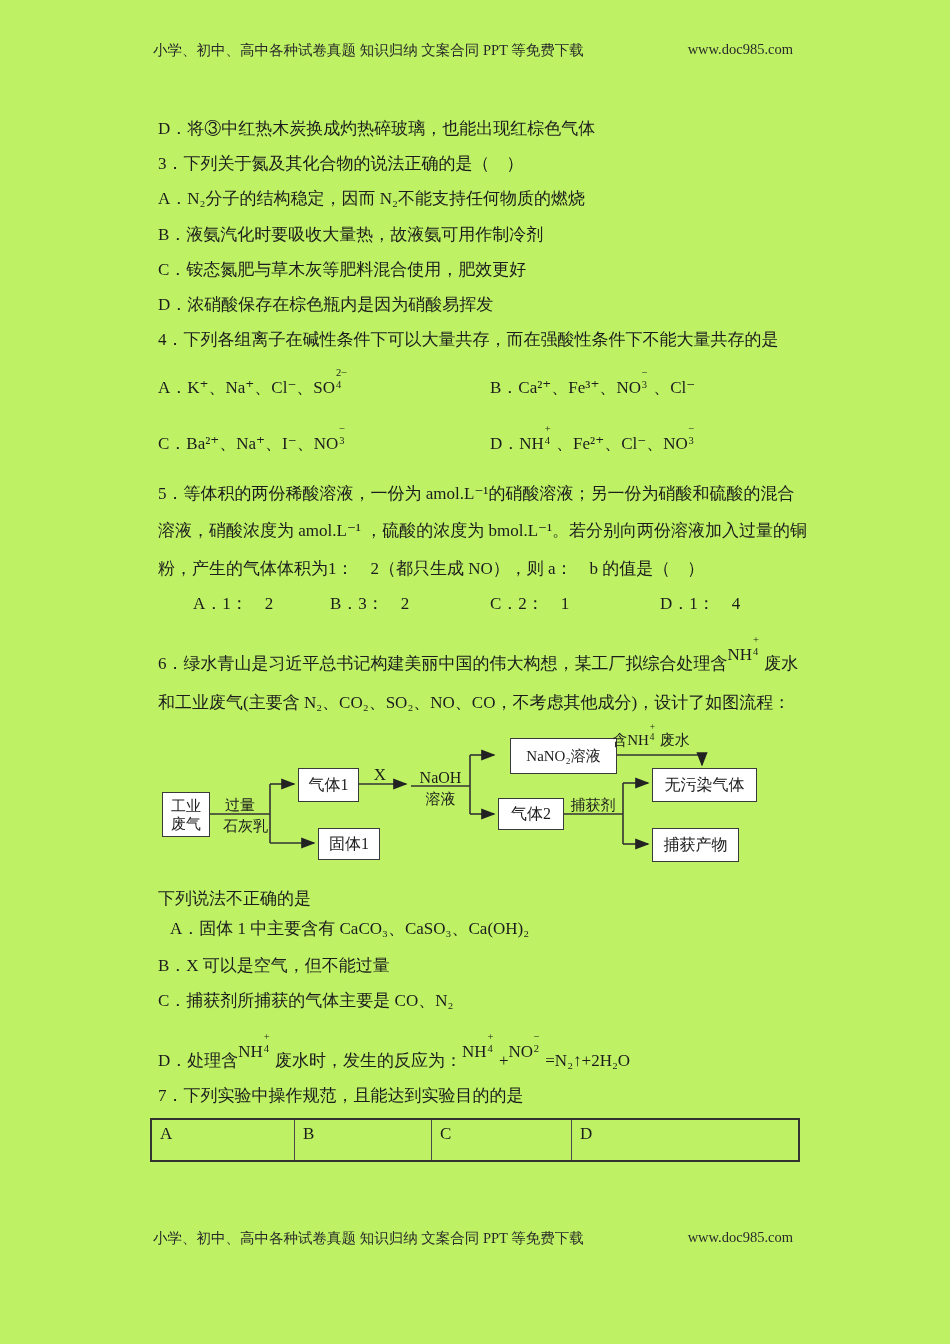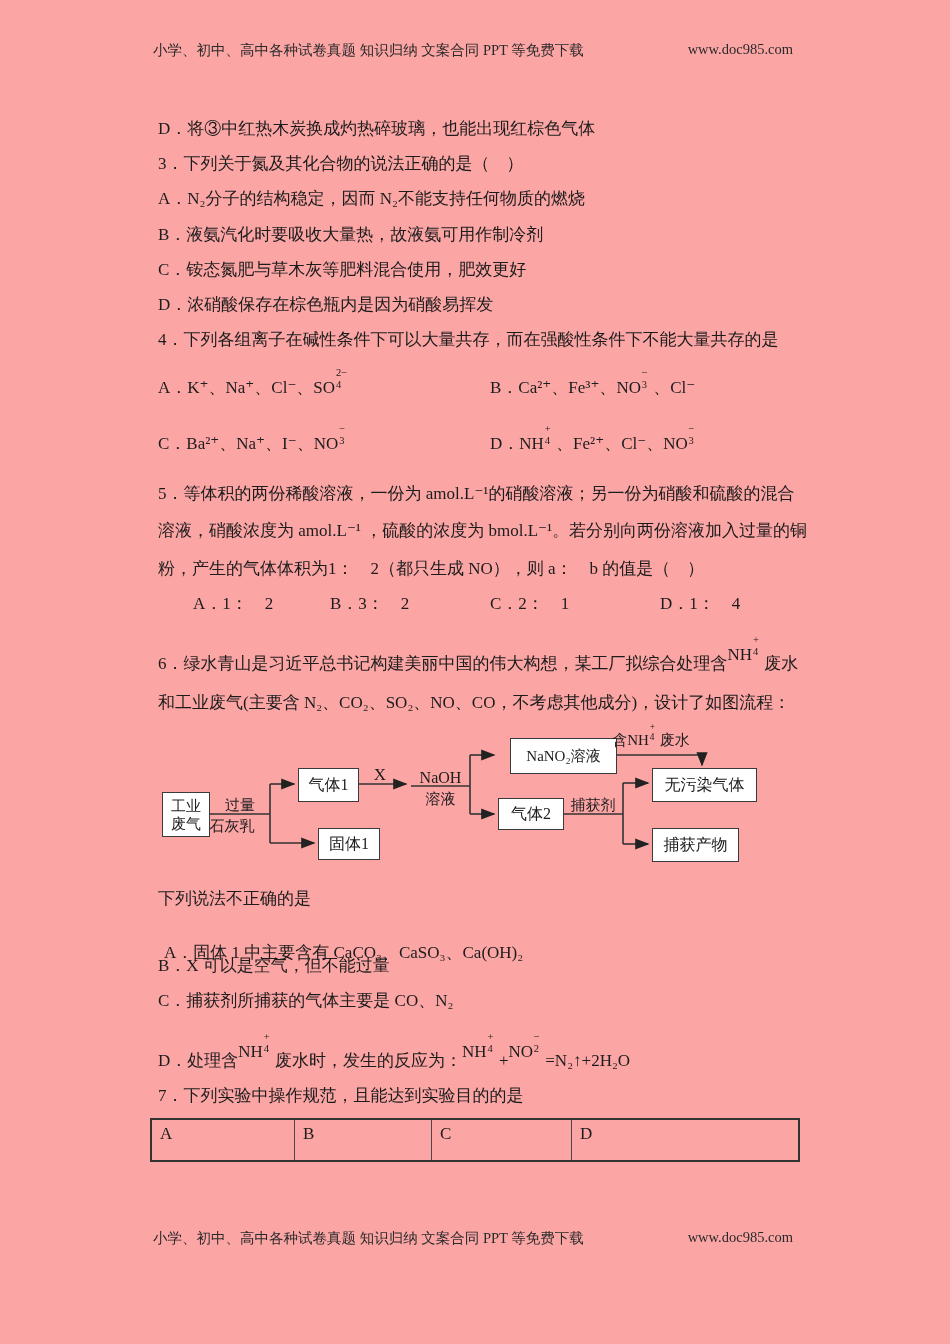--- a/index.html
+++ b/index.html
@@ -1,16 +1,16 @@
 <!DOCTYPE html>
 <html><head>
 <meta charset="utf-8">
 <style>
   html,body{margin:0;padding:0;background:#ffffff;}
-  .page{position:relative;width:950px;height:1344px;background:#fca5a5;overflow:hidden;
+  .page{position:relative;width:950px;height:1344px;background:#bef264;overflow:hidden;
         font-family:"Liberation Serif","DejaVu Serif",serif;color:#1c1c1c;}
   .hline{position:absolute;left:153px;width:640px;display:flex;justify-content:space-between;
          font-size:14.5px;color:#2a2a2a;white-space:nowrap;}
   .tline{position:absolute;font-size:17px;line-height:21px;white-space:nowrap;}
   
   .fml{display:inline-block;white-space:nowrap;}
   .fml.up{vertical-align:9px;}
   .fs{display:inline-block;position:relative;width:0.72em;height:1em;vertical-align:baseline;}
   .fsup,.fsub{position:absolute;left:0.08em;font-size:0.62em;font-style:normal;line-height:1;}
   .fsup{top:-0.78em;}
@@ -100,38 +100,38 @@
       <line x1="412" y1="94" x2="473" y2="94" stroke="#333" stroke-width="1.6"></line>
       <line x1="473" y1="63" x2="473" y2="124" stroke="#333" stroke-width="1.6"></line>
       <line x1="473" y1="63" x2="498" y2="63" stroke="#333" stroke-width="1.6" marker-end="url(#ah)"></line>
       <line x1="473" y1="124" x2="498" y2="124" stroke="#333" stroke-width="1.6" marker-end="url(#ah)"></line>
     </svg>
 
     <div class="dbox" style="left:12px;top:72px;width:46px;height:43px;font-size:15px;">
       <span><span>工业</span><br><span>废气</span></span>
     </div>
     <div class="dlabel" style="left:62px;top:76px;width:56px;">过量</div>
-    <div class="dlabel" style="left:54px;top:97px;width:56px;">石灰乳</div>
+    <div class="dlabel" style="left:62px;top:97px;width:56px;text-align:right;">石灰乳</div>
     <div class="dbox" style="left:148px;top:48px;width:59px;height:32px;">气体1</div>
     <div class="dbox" style="left:168px;top:108px;width:60px;height:30px;">固体1</div>
     <div class="dlabel" style="left:210px;top:45px;width:40px;font-size:17px;">X</div>
     <div class="dlabel" style="left:261px;top:48px;width:59px;font-size:16px;">NaOH</div>
     <div class="dlabel" style="left:261px;top:70px;width:59px;">溶液</div>
     <div class="dbox" style="left:360px;top:18px;width:105px;height:34px;font-size:15px;">NaNO₂溶液</div>
     <div class="dlabel" style="left:455px;top:10px;width:92px;">
       <span>含NH</span><span class="fs"><i class="fsup">+</i><i class="fsub">4</i></span><span>废水</span>
     </div>
     <div class="dbox" style="left:348px;top:78px;width:64px;height:30px;">气体2</div>
     <div class="dlabel" style="left:415px;top:76px;width:56px;">捕获剂</div>
     <div class="dbox" style="left:502px;top:48px;width:103px;height:32px;">无污染气体</div>
     <div class="dbox" style="left:502px;top:108px;width:85px;height:32px;">捕获产物</div>
   </div>
 
   <div class="tline" style="left:158px;top:888px;">下列说法不正确的是</div>
-  <div class="tline" style="left:164px;top:918px;margin-top:24px;">A．固体 1 中主要含有 CaCO₃、CaSO₃、Ca(OH)₂</div>
+  <div class="tline" style="left:170px;top:918px;">A．固体 1 中主要含有 CaCO₃、CaSO₃、Ca(OH)₂</div>
   <div class="tline" style="left:158px;top:955px;text-align:right;">B．X 可以是空气，但不能过量</div>
   <div class="tline" style="left:158px;top:990px;">C．捕获剂所捕获的气体主要是 CO、N₂</div>
   <div class="tline" style="left:158px;top:1040px;">
     <span>D．处理含</span><span class="fml up"><span>NH</span><span class="fs"><i class="fsup">+</i><i class="fsub">4</i></span></span><span>废水时，发生的反应为：</span><span class="fml up"><span>NH</span><span class="fs"><i class="fsup">+</i><i class="fsub">4</i></span></span><span>+</span><span class="fml up"><span>NO</span><span class="fs"><i class="fsup">−</i><i class="fsub">2</i></span></span><span>=N₂↑+2H₂O</span>
   </div>
 
   <div class="tline" style="left:158px;top:1085px;">7．下列实验中操作规范，且能达到实验目的的是</div>
   <div class="qtable">
     <div class="qcell" style="width:143px;">A</div>
     <div class="qcell" style="width:137px;">B</div>

